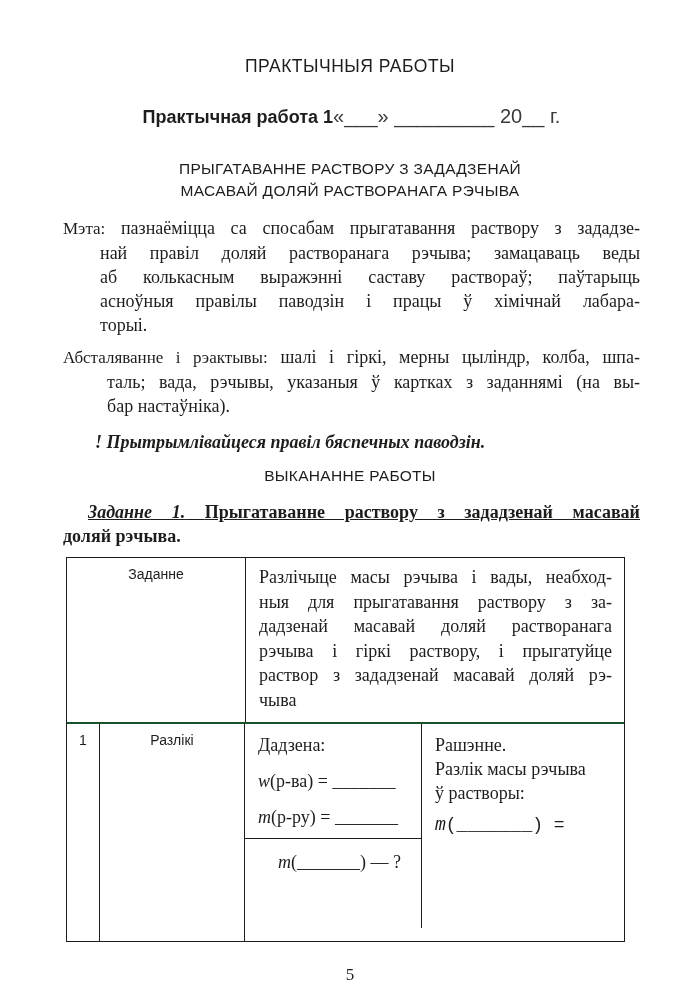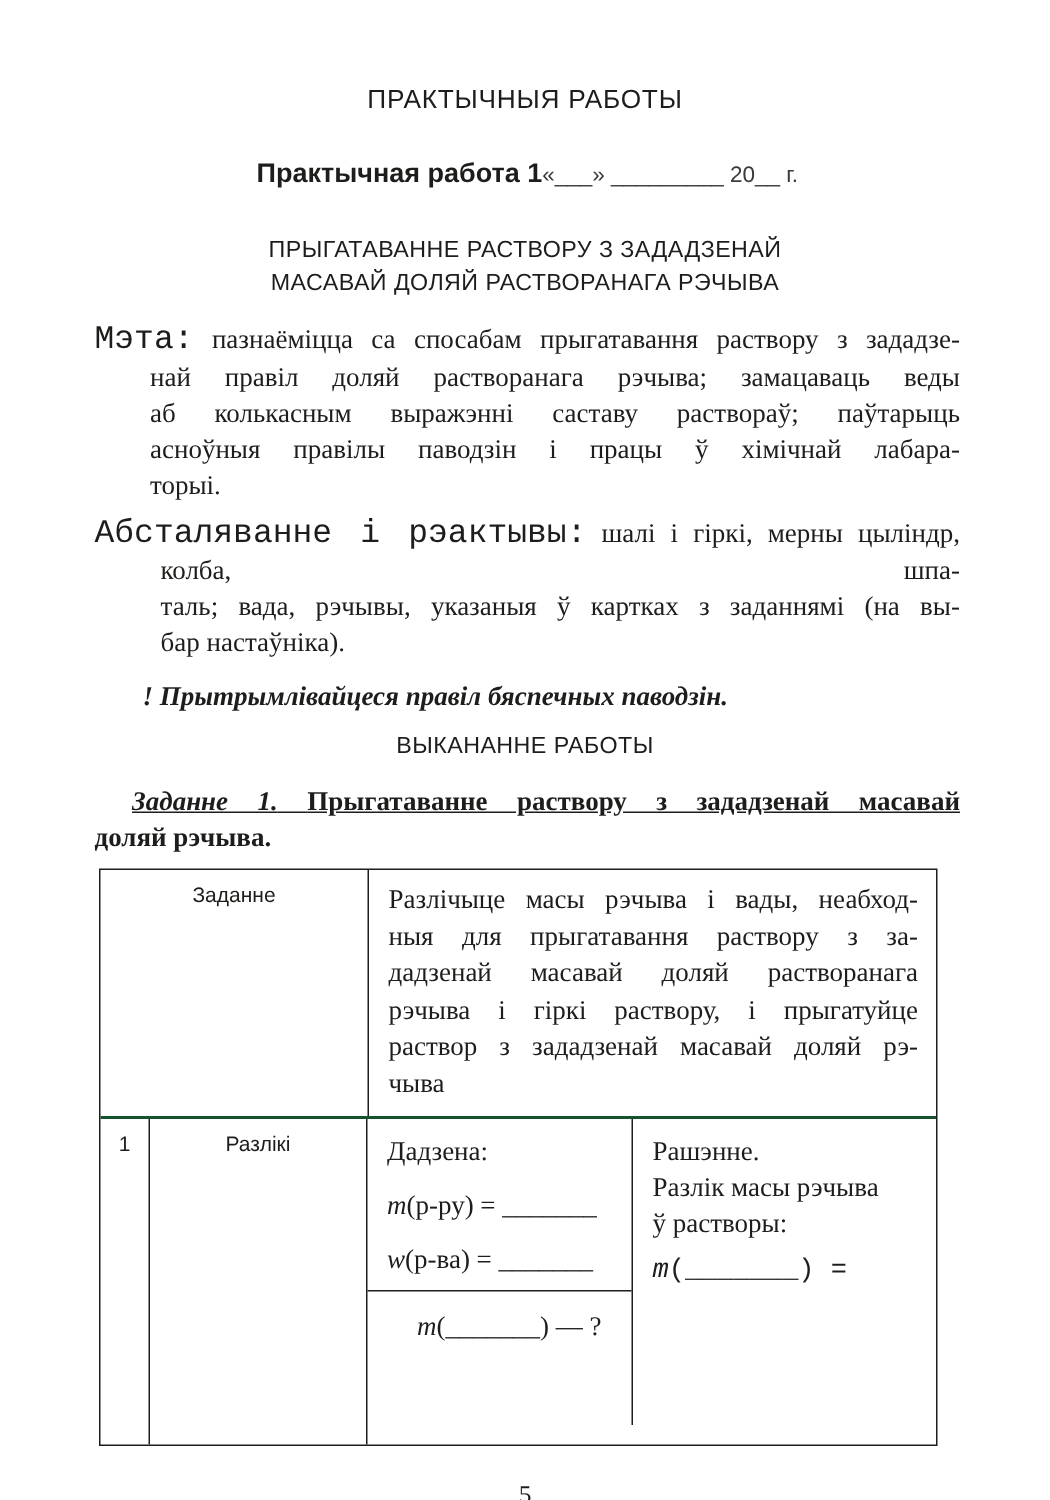--- a/index.html
+++ b/index.html
@@ -27,21 +27,21 @@
     justify-content: center;
     align-items: baseline;
   }
   .work-title {
     font-family: "Liberation Sans", sans-serif;
     font-weight: bold;
     font-size: 18px;
   }
   .work-date {
     font-family: "Liberation Sans", sans-serif;
-    font-size: 15px;
+    font-size: 20px;
     color: #3a3a38;
   }
 
   .subject-title {
     margin-top: 30px;
     text-align: center;
     font-family: "Liberation Sans", sans-serif;
     font-size: 15.5px;
     line-height: 22px;
     letter-spacing: 0.3px;
@@ -53,21 +53,21 @@
     font-size: 18px;
     line-height: 24px;
   }
   .jline { text-align: justify; text-align-last: justify; }
   .lastline { text-align: left; text-align-last: left; }
 
   .goal-para { margin-top: 14px; padding-left: 37px; }
   .goal-para .firstline { text-indent: -37px; }
   .equip-para { margin-top: 8px; padding-left: 44px; }
   .equip-para .firstline { text-indent: -44px; }
-  .para-label { font-family: Liberation Mono, monospace; font-size: 22px; }
+  .para-label { font-family: Liberation Serif, serif; font-size: 17px; }
 
   .safety-note {
     margin: 12px 60px 0 95px;
     font-size: 18px;
     font-weight: bold;
     font-style: italic;
     line-height: 24px;
   }
 
   .execution-header {
@@ -206,24 +206,24 @@
       </div>
     </div>
 
     <div class="tbl-row2">
       <div class="cell cell-head bR">1</div>
       <div class="cell cell-head bR">Разлікі</div>
 
       <div class="cell cell-given">
         <div>Дадзена:</div>
         <div class="given-item">
+          <span class="sym">w</span><span>(р-ва) = _______</span>
+        </div>
+        <div class="given-item">
           <span class="sym">m</span><span>(р-ру) = _______</span>
-        </div>
-        <div class="given-item">
-          <span class="sym">w</span><span>(р-ва) = _______</span>
         </div>
         <hr class="given-rule">
         <div class="given-find">
           <span class="sym">m</span><span>(_______) — ?</span>
         </div>
       </div>
 
       <div class="cell cell-solution">
         <div>Рашэнне.</div>
         <div>Разлік масы рэчыва</div>

